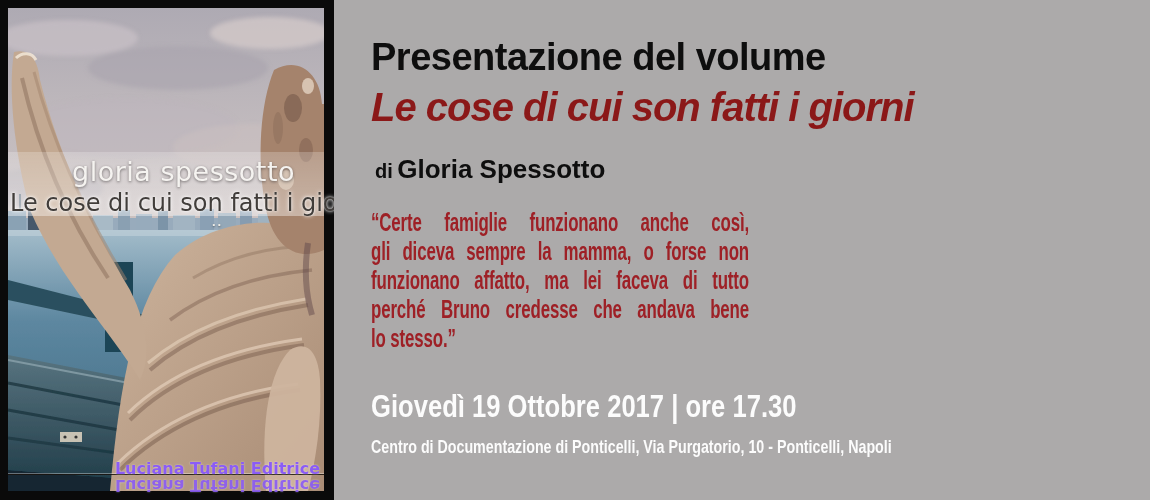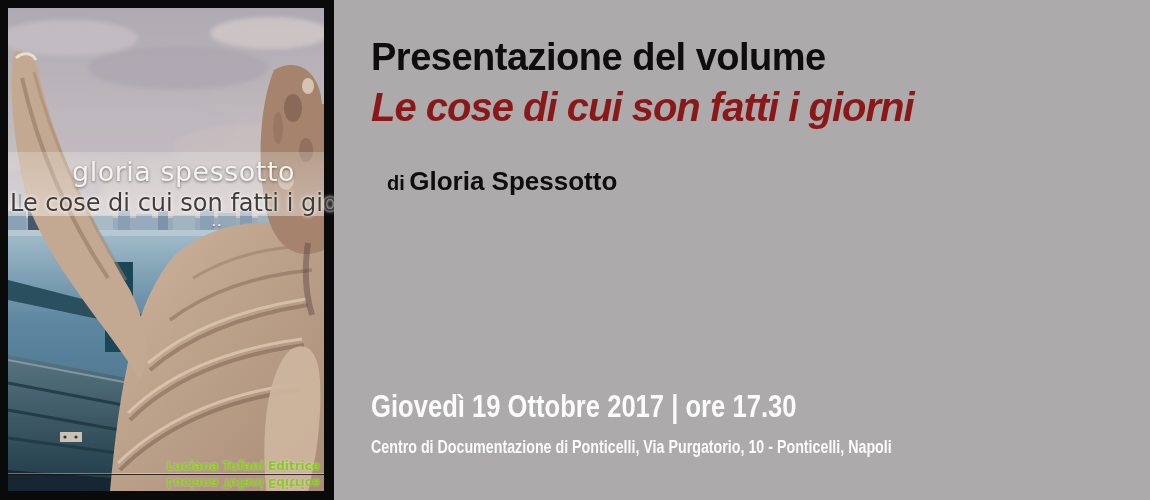--- a/index.html
+++ b/index.html
@@ -34,39 +34,39 @@
     position:absolute;left:212px;top:214px;font-size:13px;font-weight:700;
     color:#efece6;letter-spacing:2px;text-shadow:0 1px 2px rgba(40,40,40,.5);
   }
   .pub-line{
     position:absolute;left:8px;top:474px;width:316px;height:0;
     border-top:1px solid rgba(25,18,12,.85);
     box-shadow:0 -1px 0 rgba(255,255,255,.35);
   }
   .publisher,.publisher-mirror{
     position:absolute;right:14px;white-space:nowrap;
-    font-family:"DejaVu Sans",sans-serif;font-size:12px;font-weight:700;
-    color:#84cc16;text-shadow:0 0 2px rgba(255,255,255,.55);
+    font-family:"DejaVu Sans",sans-serif;font-size:16px;font-weight:700;
+    color:#8b5cf6;text-shadow:0 0 2px rgba(255,255,255,.55);
   }
   .publisher{top:459px;}
   .publisher-mirror{top:476px;transform:scaleY(-1);opacity:.9;}
   
   .panel{position:absolute;left:334px;top:0;width:816px;height:384px;}
   .kicker{
     position:absolute;left:37px;top:38px;margin:0;
     font-size:38px;font-weight:700;line-height:1;
     color:var(--heading,#0E0E0E);letter-spacing:-.5px;white-space:nowrap;
   }
   .book-title{
     position:absolute;left:37px;top:87px;margin:0;
     font-size:40px;font-weight:700;font-style:italic;line-height:1;
     color:var(--titleRed,#8B1818);letter-spacing:-1px;white-space:nowrap;
   }
   .byline{
-    position:absolute;left:37px;top:151px;margin:16px;line-height:1.1;
+    position:absolute;left:37px;top:151px;margin:4px;line-height:1.1;
     color:var(--heading,#0E0E0E);white-space:nowrap;
   }
   .byline .di{font-size:20px;font-weight:700;}
   .byline .auth{font-size:26px;font-weight:700;}
   .quote{
     position:absolute;left:37px;top:208px;width:400px;
     color:var(--quoteRed,#9E2026);
   }
   .quote-inner{
     width:560px;transform:scaleX(.675);transform-origin:0 0;
@@ -212,17 +212,26 @@
   </div>
 
   <div class="panel">
     <h1 class="kicker">Presentazione del volume</h1>
     <h2 class="book-title">Le cose di cui son fatti i giorni</h2>
     <p class="byline">
       <span class="di">di</span>
       <span class="auth">Gloria Spessotto</span>
     </p>
 
+    <div class="quote">
+      <div class="quote-inner">
+        <div class="ql">“Certe famiglie funzionano anche così,</div>
+        <div class="ql">gli diceva sempre la mamma, o forse non</div>
+        <div class="ql">funzionano affatto, ma lei faceva di tutto</div>
+        <div class="ql">perché Bruno credesse che andava bene</div>
+        <div class="ql ql-last">lo stesso.”</div>
+      </div>
+    </div>
 
     <div class="event-date">Giovedì 19 Ottobre 2017 | ore 17.30</div>
     <div class="event-loc">Centro di Documentazione di Ponticelli, Via Purgatorio, 10 - Ponticelli, Napoli</div>
   </div>
 </div>
 
 </body></html>

